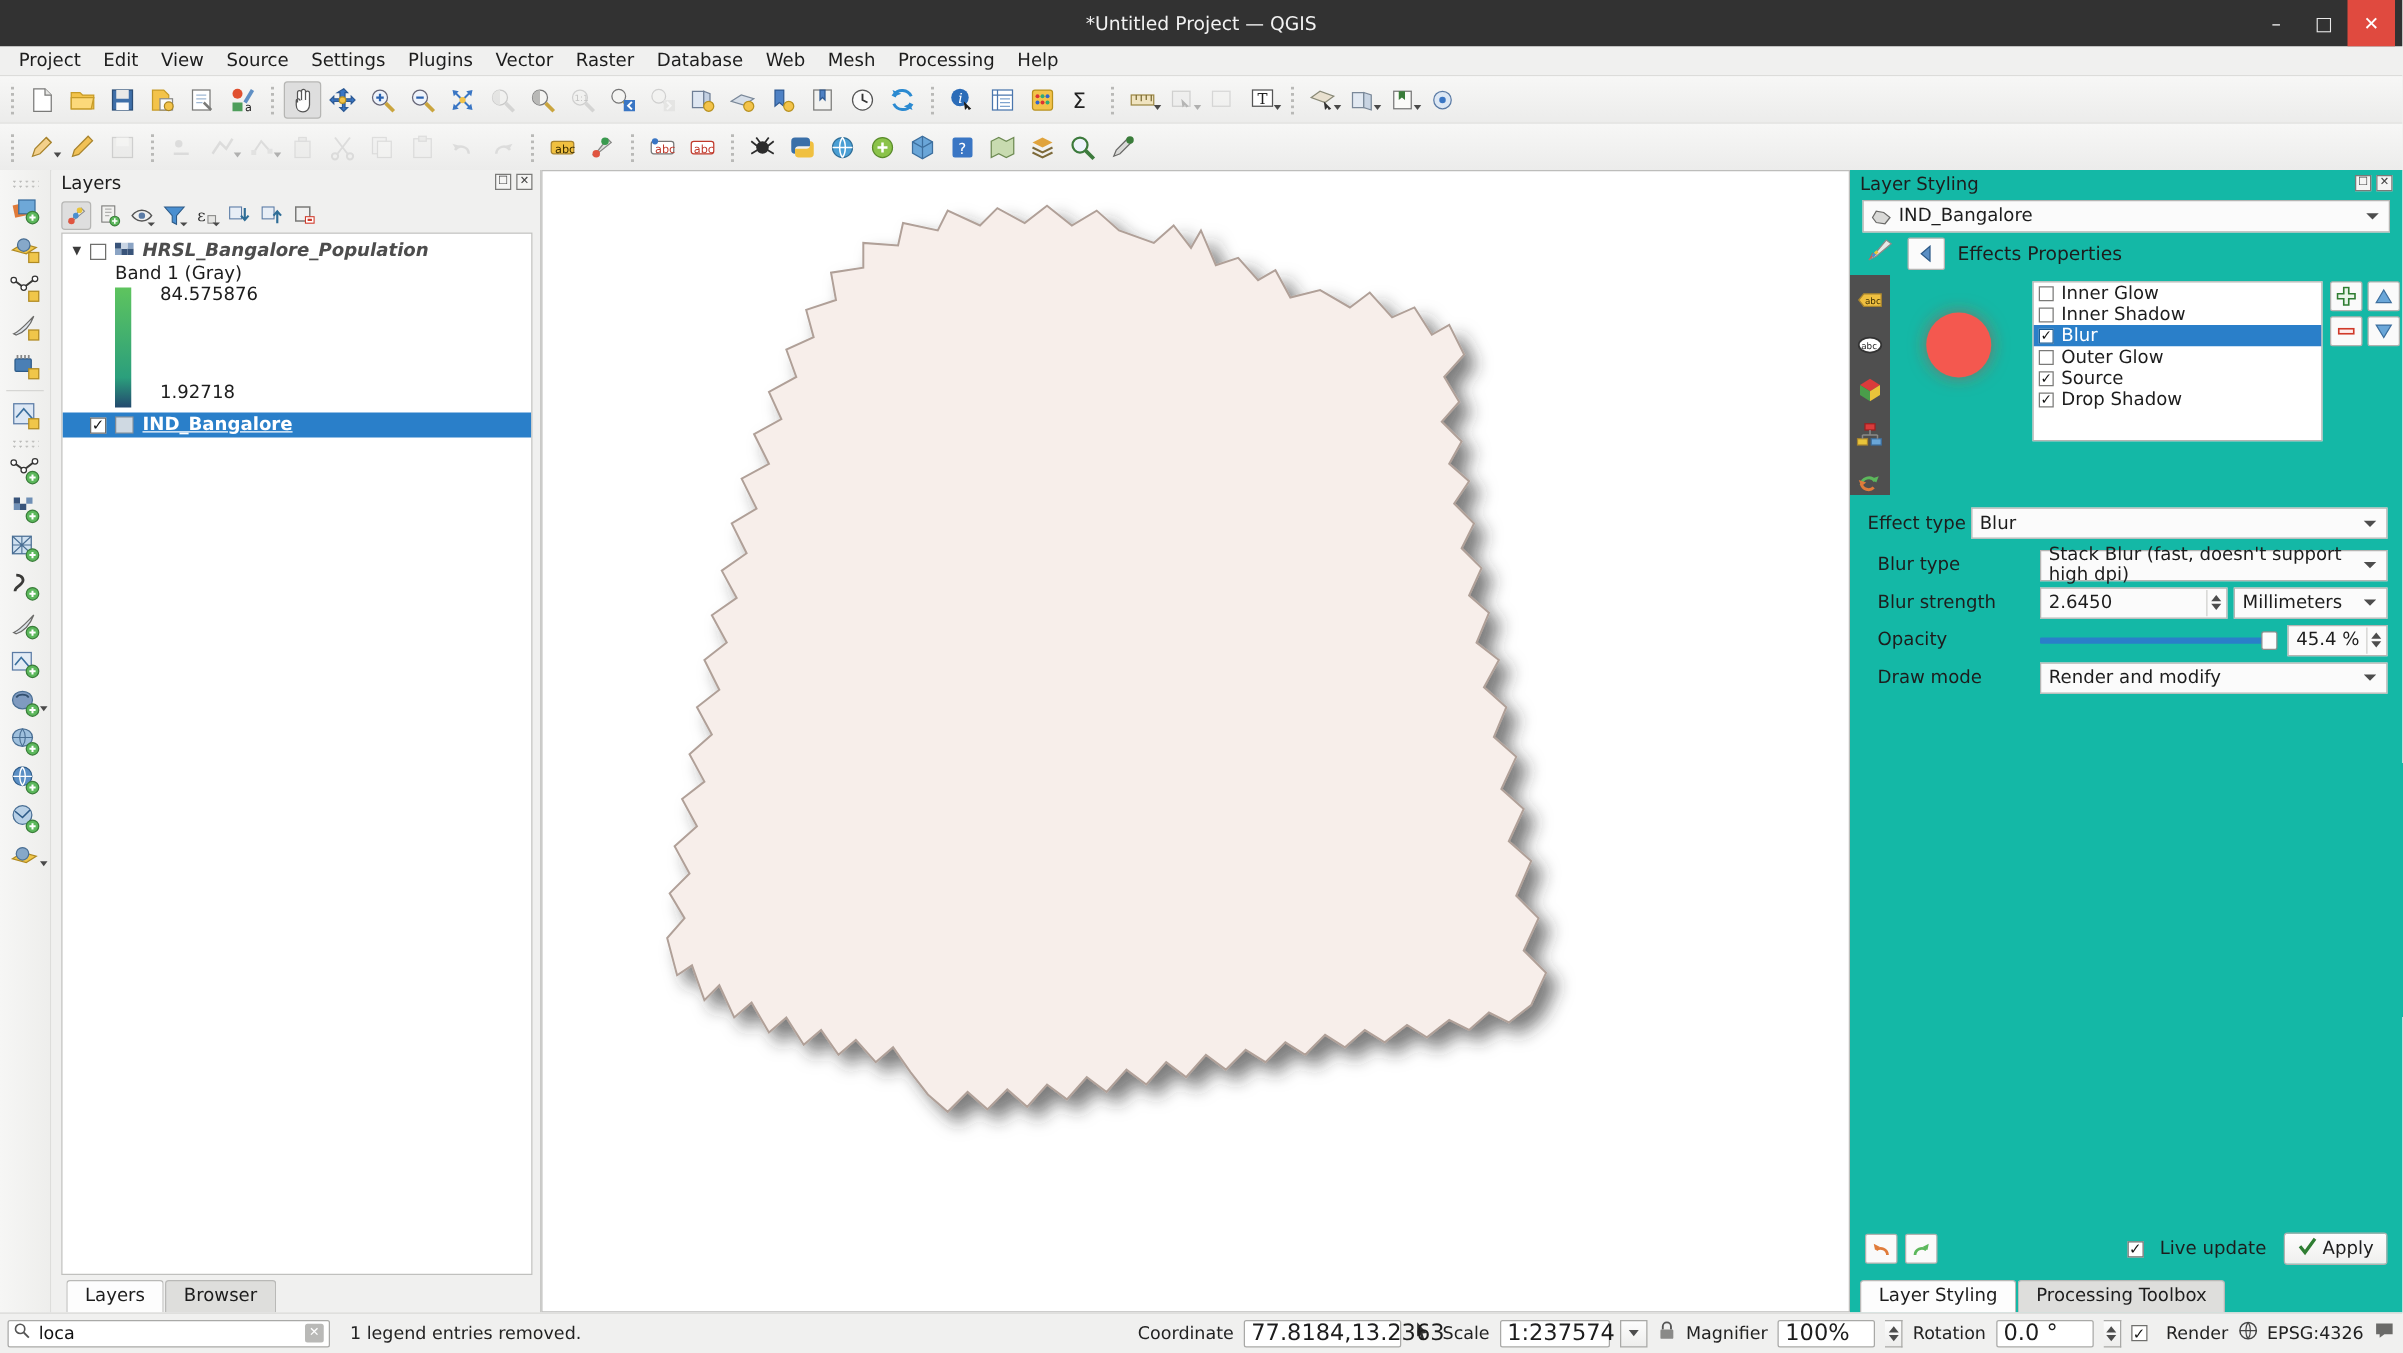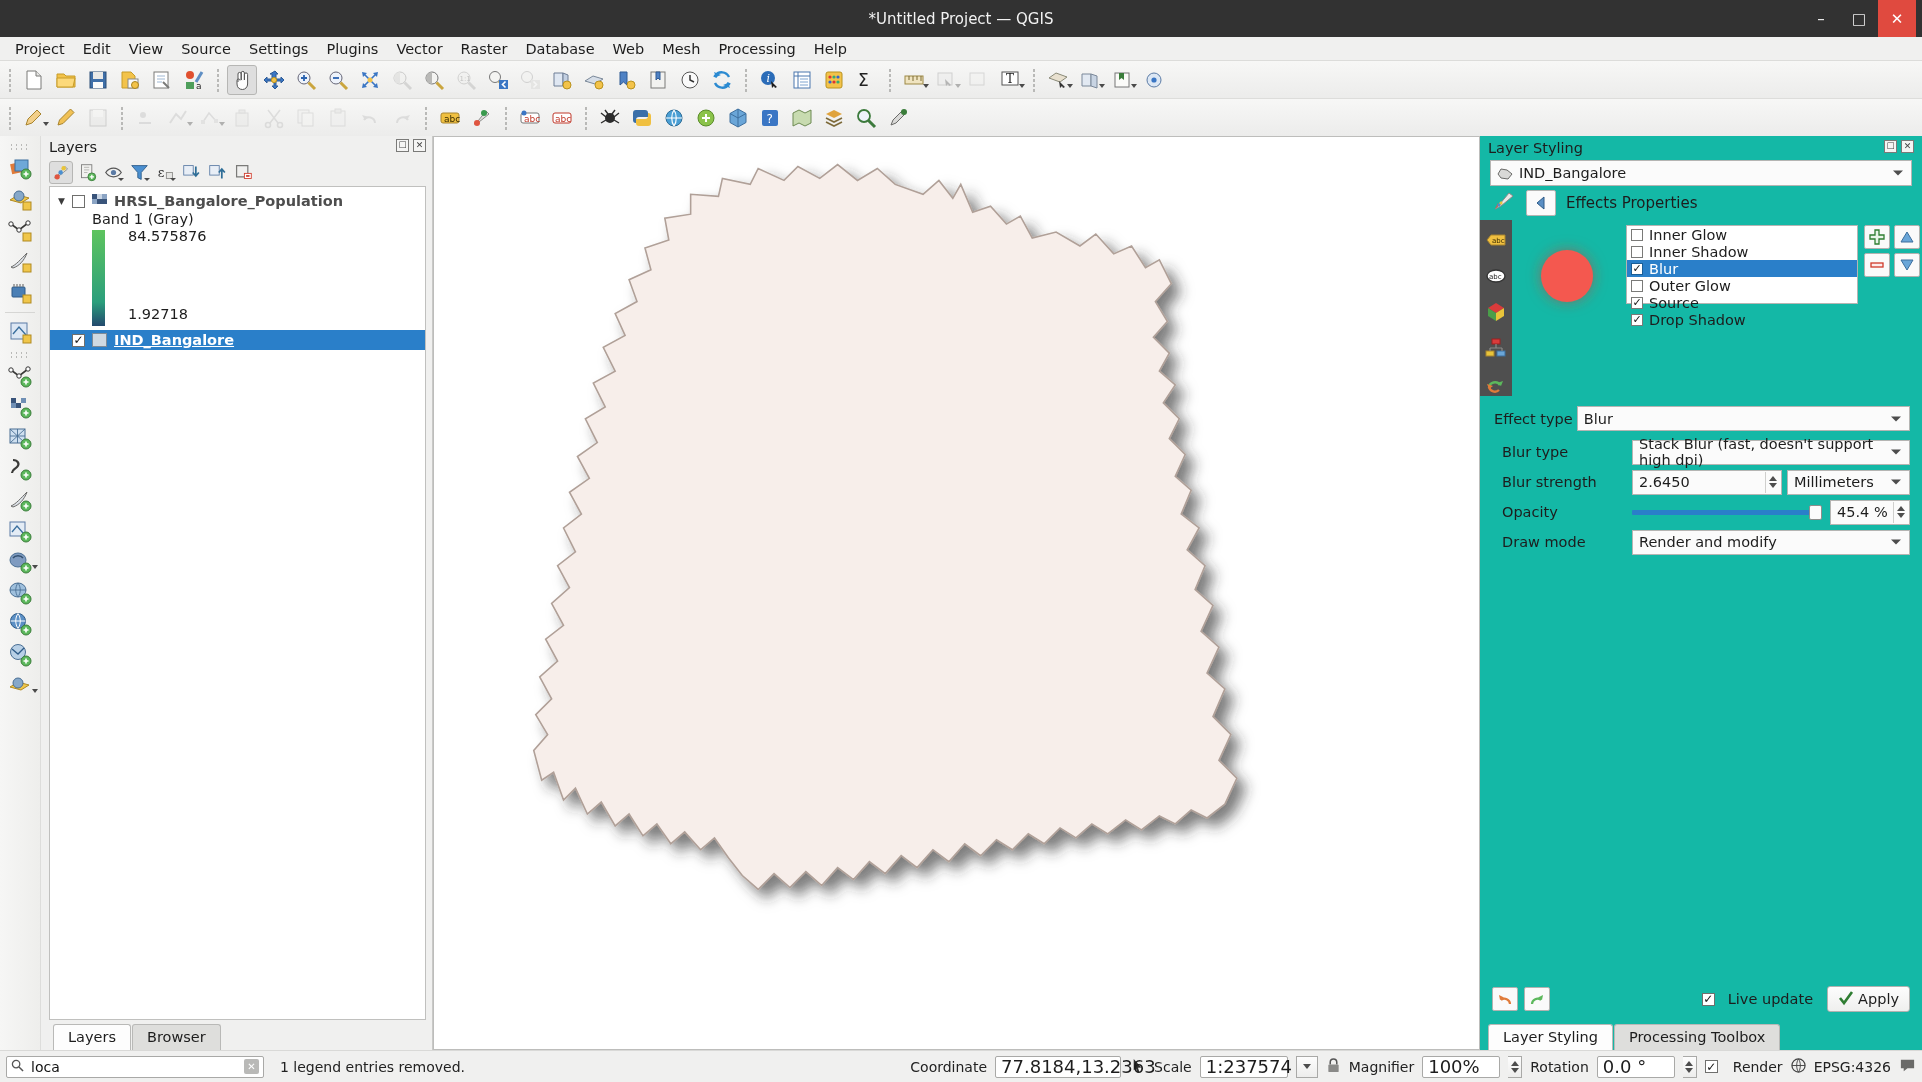--- a/index.html
+++ b/index.html
@@ -79,21 +79,21 @@
   .lbtn.active { background:#dedede; border:1px solid #b6b6b4; }
   .lbtn .caret { position:absolute; right:1px; bottom:3px; width:0;height:0;
                  border-left:3px solid transparent;border-right:3px solid transparent;border-top:3.5px solid #4a4a4a; }
   .layer-tree { flex: 1; margin: 0 6px 0 8px; background: #ffffff; border: 1px solid #c0c0be;
                 overflow: hidden; position: relative; font-size: 14.5px; padding-top: 4px;}
   .lrow { display: flex; align-items: center; height: 20px; padding-left: 8px; }
   .lrow .expander { width: 14px; color:#3b3b3b; font-size: 9px; }
   .chk { width: 13px; height: 13px; border: 1px solid #6f6f6d; background: #fff; margin-right: 7px;
          display: inline-flex; align-items: center; justify-content: center; flex: 0 0 auto; }
   .chk .tick { font-size: 12px; line-height: 1; color: #111; font-weight: bold; }
-  .lname-raster { font-weight: bold; color: #4d4d4d; }
+  .lname-raster { font-style: italic; font-weight: bold; color: #4d4d4d; }
   .lrow.selected { background: #2a7fc9; color: #fff; }
   .lrow.selected .lname { text-decoration: underline; font-weight: bold; }
   .band-label { padding-left: 42px; height: 19px; }
   .ramp-wrap { position: relative; padding-left: 42px; }
   .ramp { width: 13px; height: 96px; background: linear-gradient(#5ec45e, #2b9f7c 75%, #23496e); }
   .ramp-top { position: absolute; left: 78px; top: -2px; }
   .ramp-bot { position: absolute; left: 78px; top: 76px; }
 
   .bottom-tabs { height: 30px; display: flex; align-items: flex-end; padding-left: 12px; gap: 0px; }
   .btab { padding: 4px 14px 5px; border: 1px solid #b9b9b7; border-bottom: none;
@@ -113,21 +113,21 @@
                  width: 0; height: 0; border-left: 5px solid transparent; border-right: 5px solid transparent;
                  border-top: 5px solid #4d4d4d; }
   .eff-head { height: 34px; display: flex; align-items: center; padding-left: 12px; gap: 10px; }
   .backbtn { width: 30px; height: 26px; border: 1px solid #b5b5b3; background: #fbfbfb;
              display: flex; align-items: center; justify-content: center; border-radius: 2px; }
   .eff-body { display: flex; }
   .side-strip { width: 32px; background: #4f4f4f; display: flex; flex-direction: column;
                 align-items: center; padding-top: 8px; gap: 12px; }
   .side-strip .sbtn { width: 26px; height: 24px; display:flex;align-items:center;justify-content:center; }
   .preview-box { width: 110px; display: flex; align-items: flex-start; justify-content: center; padding-top: 14px; }
-  .eff-list { flex: 1; margin: 5px 6px 0 4px; background: #ffffff; border: 1px solid #b5b5b3; height: 79px; }
+  .eff-list { flex: 1; margin: 5px 6px 0 4px; background: #ffffff; border: 1px solid #b5b5b3; height: 128px; }
   .eff-row { height: 17px; display: flex; align-items: center; padding-left: 4px; font-size: 14.5px; }
   .eff-row.sel { background: #2a7fc9; color: #fff; }
   .eff-chk { width: 12px; height: 12px; border: 1px solid #7a7a78; background: #fff; margin-right: 6px;
              display: inline-flex; align-items: center; justify-content: center; flex: 0 0 auto; }
   .eff-row.sel .eff-chk { border-color: #1b5e96; }
   .eff-chk .tick { font-size: 11px; line-height:1; color:#111; font-weight:bold; }
   .list-btns { width: 58px; padding-top: 5px; display: grid; grid-template-columns: 26px 26px;
                gap: 4px; align-content: start; }
   .lb { width: 26px; height: 24px; border: 1px solid #b2b2b0; background: #fafafa; border-radius: 2px;
         display: flex; align-items: center; justify-content: center; }

